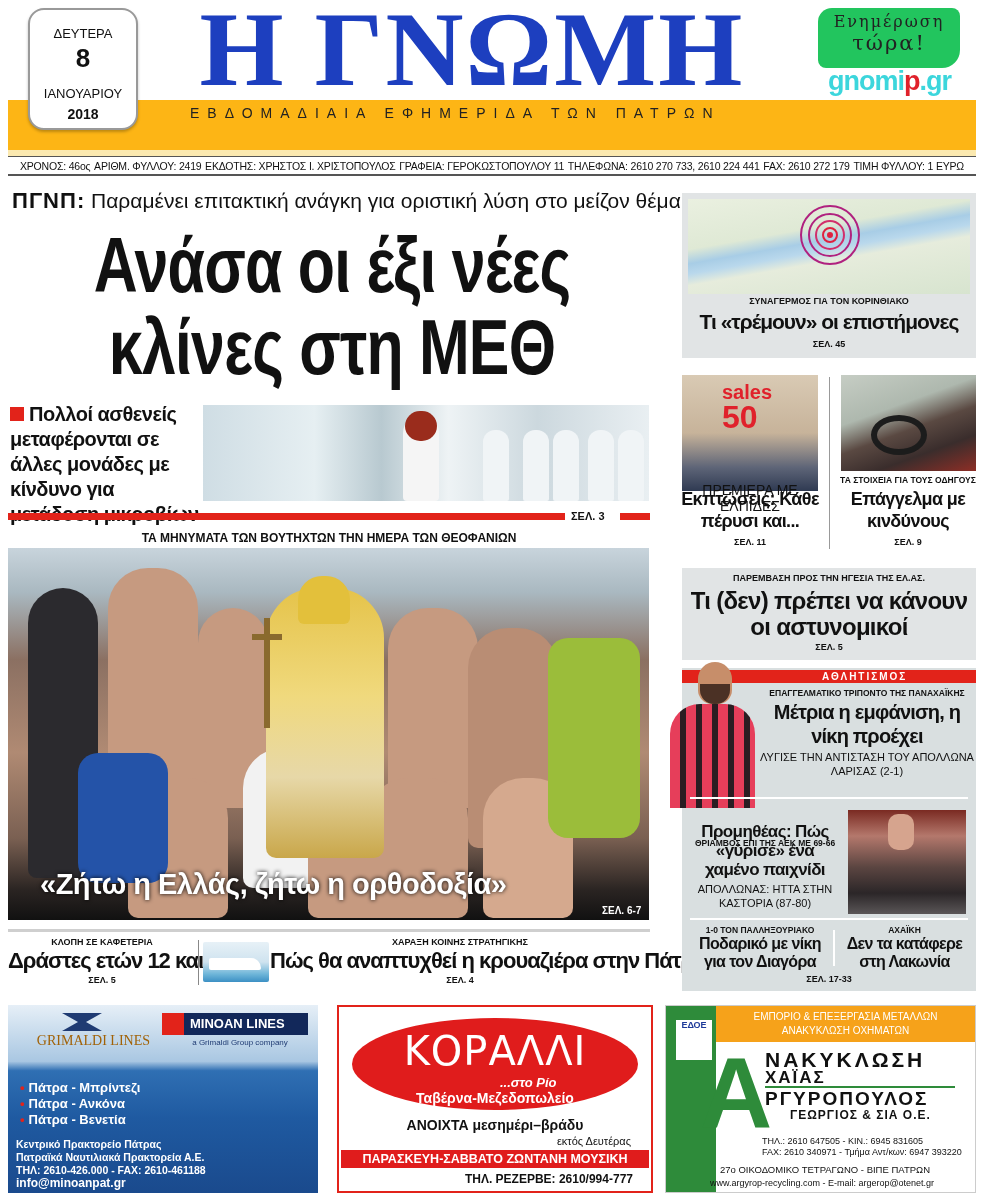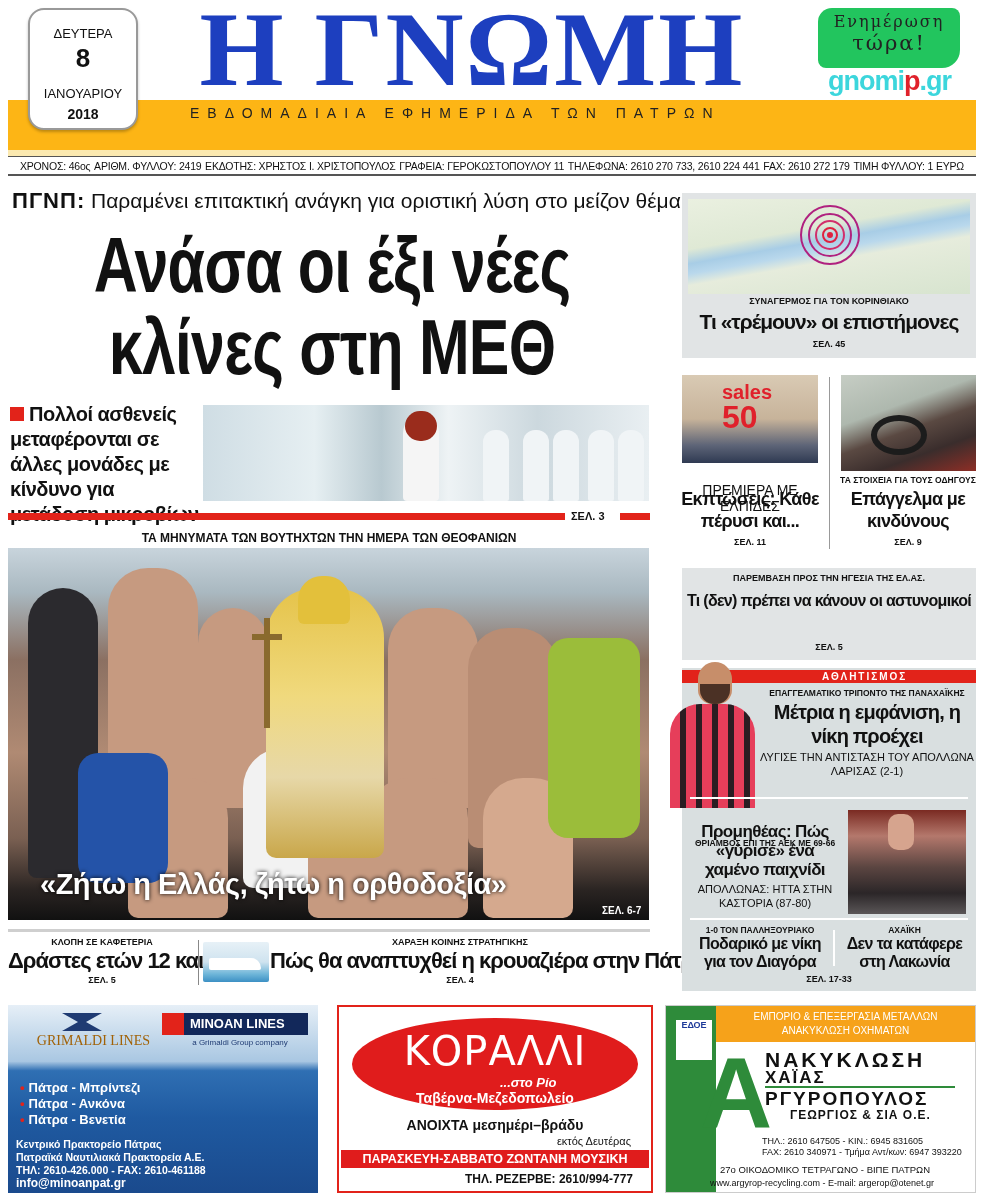--- a/index.html
+++ b/index.html
@@ -60,35 +60,35 @@
 #cruise-head{left:270px;top:948px;width:380px;text-align:center;font-size:22px;font-weight:bold;white-space:nowrap;letter-spacing:-1px}
 #cruise-sel{left:270px;top:975px;width:380px;text-align:center;font-size:9px;font-weight:bold}
 
 .panel{background:#e1e4e5}
 #quake{left:682px;top:193px;width:294px;height:165px}
 #quake-map{left:688px;top:199px;width:282px;height:95px;background:linear-gradient(170deg,#eaf0e0 0%,#dfe9d5 35%,#a8cde6 45%,#b9d8ec 52%,#e6ecdc 60%,#d7e4cf 100%);overflow:hidden}
 #quake-map .ring{position:absolute;border:2px solid #b0217f;border-radius:50%}
 #quake-kicker{left:682px;top:296px;width:294px;font-size:9px;font-weight:bold}
 #quake-head{left:682px;top:310px;width:294px;font-size:21px;font-weight:bold;white-space:nowrap;letter-spacing:-1px}
 #quake-sel{left:682px;top:339px;width:294px;font-size:9px;font-weight:bold}
-#sales-photo{left:682px;top:375px;width:136px;height:88px;background:linear-gradient(180deg,#d9cab4 0%,#c7b39a 50%,#5d6477 80%,#2f3a52 100%);overflow:hidden}
+#sales-photo{left:682px;top:375px;width:136px;height:116px;background:linear-gradient(180deg,#d9cab4 0%,#c7b39a 50%,#5d6477 80%,#2f3a52 100%);overflow:hidden}
 #sales-photo .s1{position:absolute;left:40px;top:6px;color:#e0212b;font-size:20px;font-weight:bold}
 #sales-photo .s2{position:absolute;left:40px;top:24px;color:#e0212b;font-size:32px;font-weight:bold}
 #truck-photo{left:841px;top:375px;width:135px;height:96px;background:linear-gradient(160deg,#c6cdc4 0%,#aeb8ae 35%,#5a4942 55%,#3a2d2c 75%,#8e2e26 100%);overflow:hidden}
 #truck-photo .wheel{position:absolute;left:30px;top:40px;width:56px;height:40px;border:6px solid #1c1c1c;border-radius:50%}
 #vsep2{left:829px;top:377px;width:1px;height:172px;background:#999}
 #sales-kicker{left:675px;top:482px;width:150px;font-size:14px;font-weight:normal}
 #sales-head{left:675px;top:488px;width:150px;font-size:18px;font-weight:bold;line-height:22px;letter-spacing:-.6px}
 #sales-sel{left:675px;top:537px;width:150px;font-size:9px;font-weight:bold}
 #drivers-kicker{left:833px;top:475px;width:150px;font-size:8.5px;font-weight:bold;white-space:nowrap}
 #drivers-head{left:833px;top:488px;width:150px;font-size:18px;font-weight:bold;line-height:22px;letter-spacing:-.6px}
 #drivers-sel{left:833px;top:537px;width:150px;font-size:9px;font-weight:bold}
 #police{left:682px;top:568px;width:294px;height:92px}
 #police-kicker{left:682px;top:573px;width:294px;font-size:9px;font-weight:bold}
-#police-head{left:682px;top:588px;width:294px;font-size:16px;font-weight:bold;line-height:26px;letter-spacing:-.7px}
+#police-head{left:682px;top:588px;width:294px;font-size:24px;font-weight:bold;line-height:26px;letter-spacing:-.7px}
 #police-sel{left:682px;top:642px;width:294px;font-size:9px;font-weight:bold}
 #sports{left:682px;top:668px;width:294px;height:323px}
 #sports-bar{left:682px;top:670px;width:294px;height:13px;background:#e2231a;color:#fff;font-size:10px;font-weight:bold;letter-spacing:2px;padding-left:140px;line-height:13px}
 #player{left:660px;top:658px;width:100px;height:150px;overflow:hidden}
 #player .head{position:absolute;left:38px;top:4px;width:34px;height:42px;background:#c78e6a;border-radius:17px 17px 14px 14px}
 #player .beard{position:absolute;left:40px;top:26px;width:30px;height:20px;background:#4b3125;border-radius:0 0 14px 14px}
 #player .shirt{position:absolute;left:10px;top:46px;width:85px;height:110px;background:repeating-linear-gradient(90deg,#e63e5a 0,#e63e5a 10px,#2a1d22 10px,#2a1d22 16px);border-radius:30px 30px 0 0}
 #pana-kicker{left:760px;top:688px;width:214px;font-size:8.5px;font-weight:bold;white-space:nowrap}
 #pana-head{left:760px;top:700px;width:214px;font-size:20px;font-weight:bold;line-height:24px;letter-spacing:-.8px}
 #pana-sub{left:760px;top:750px;width:214px;font-size:11px;line-height:14px}

